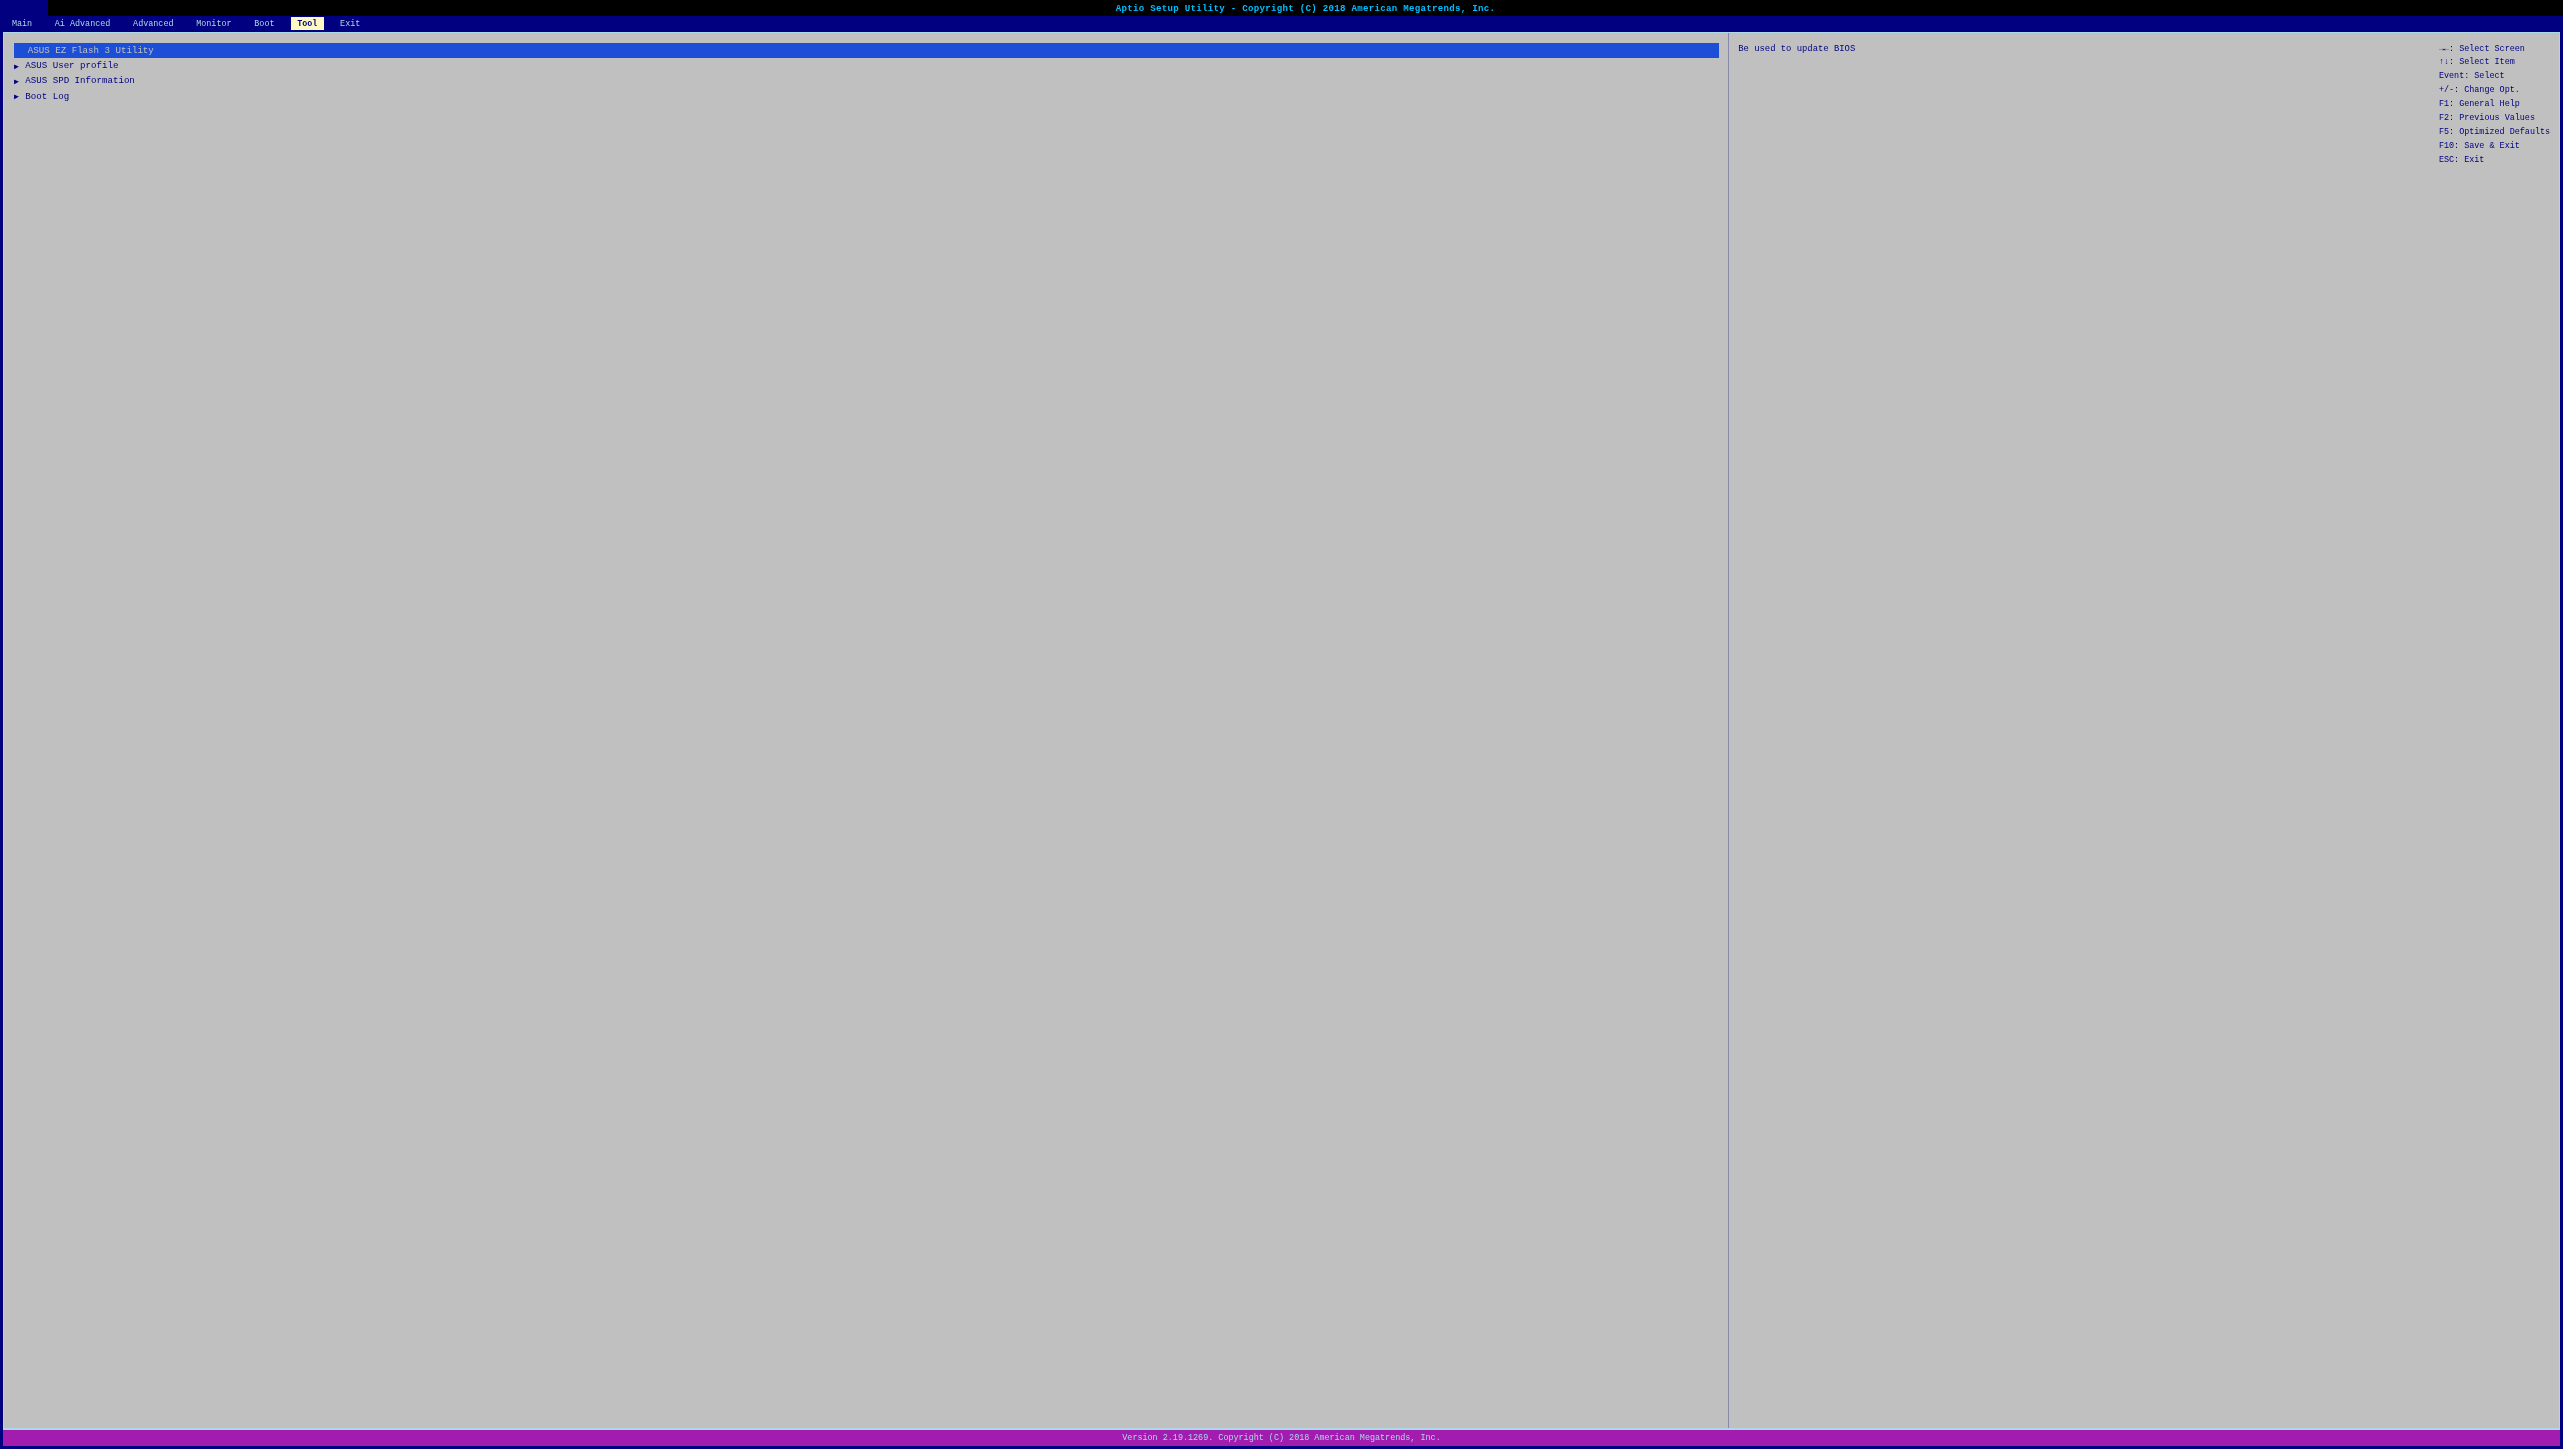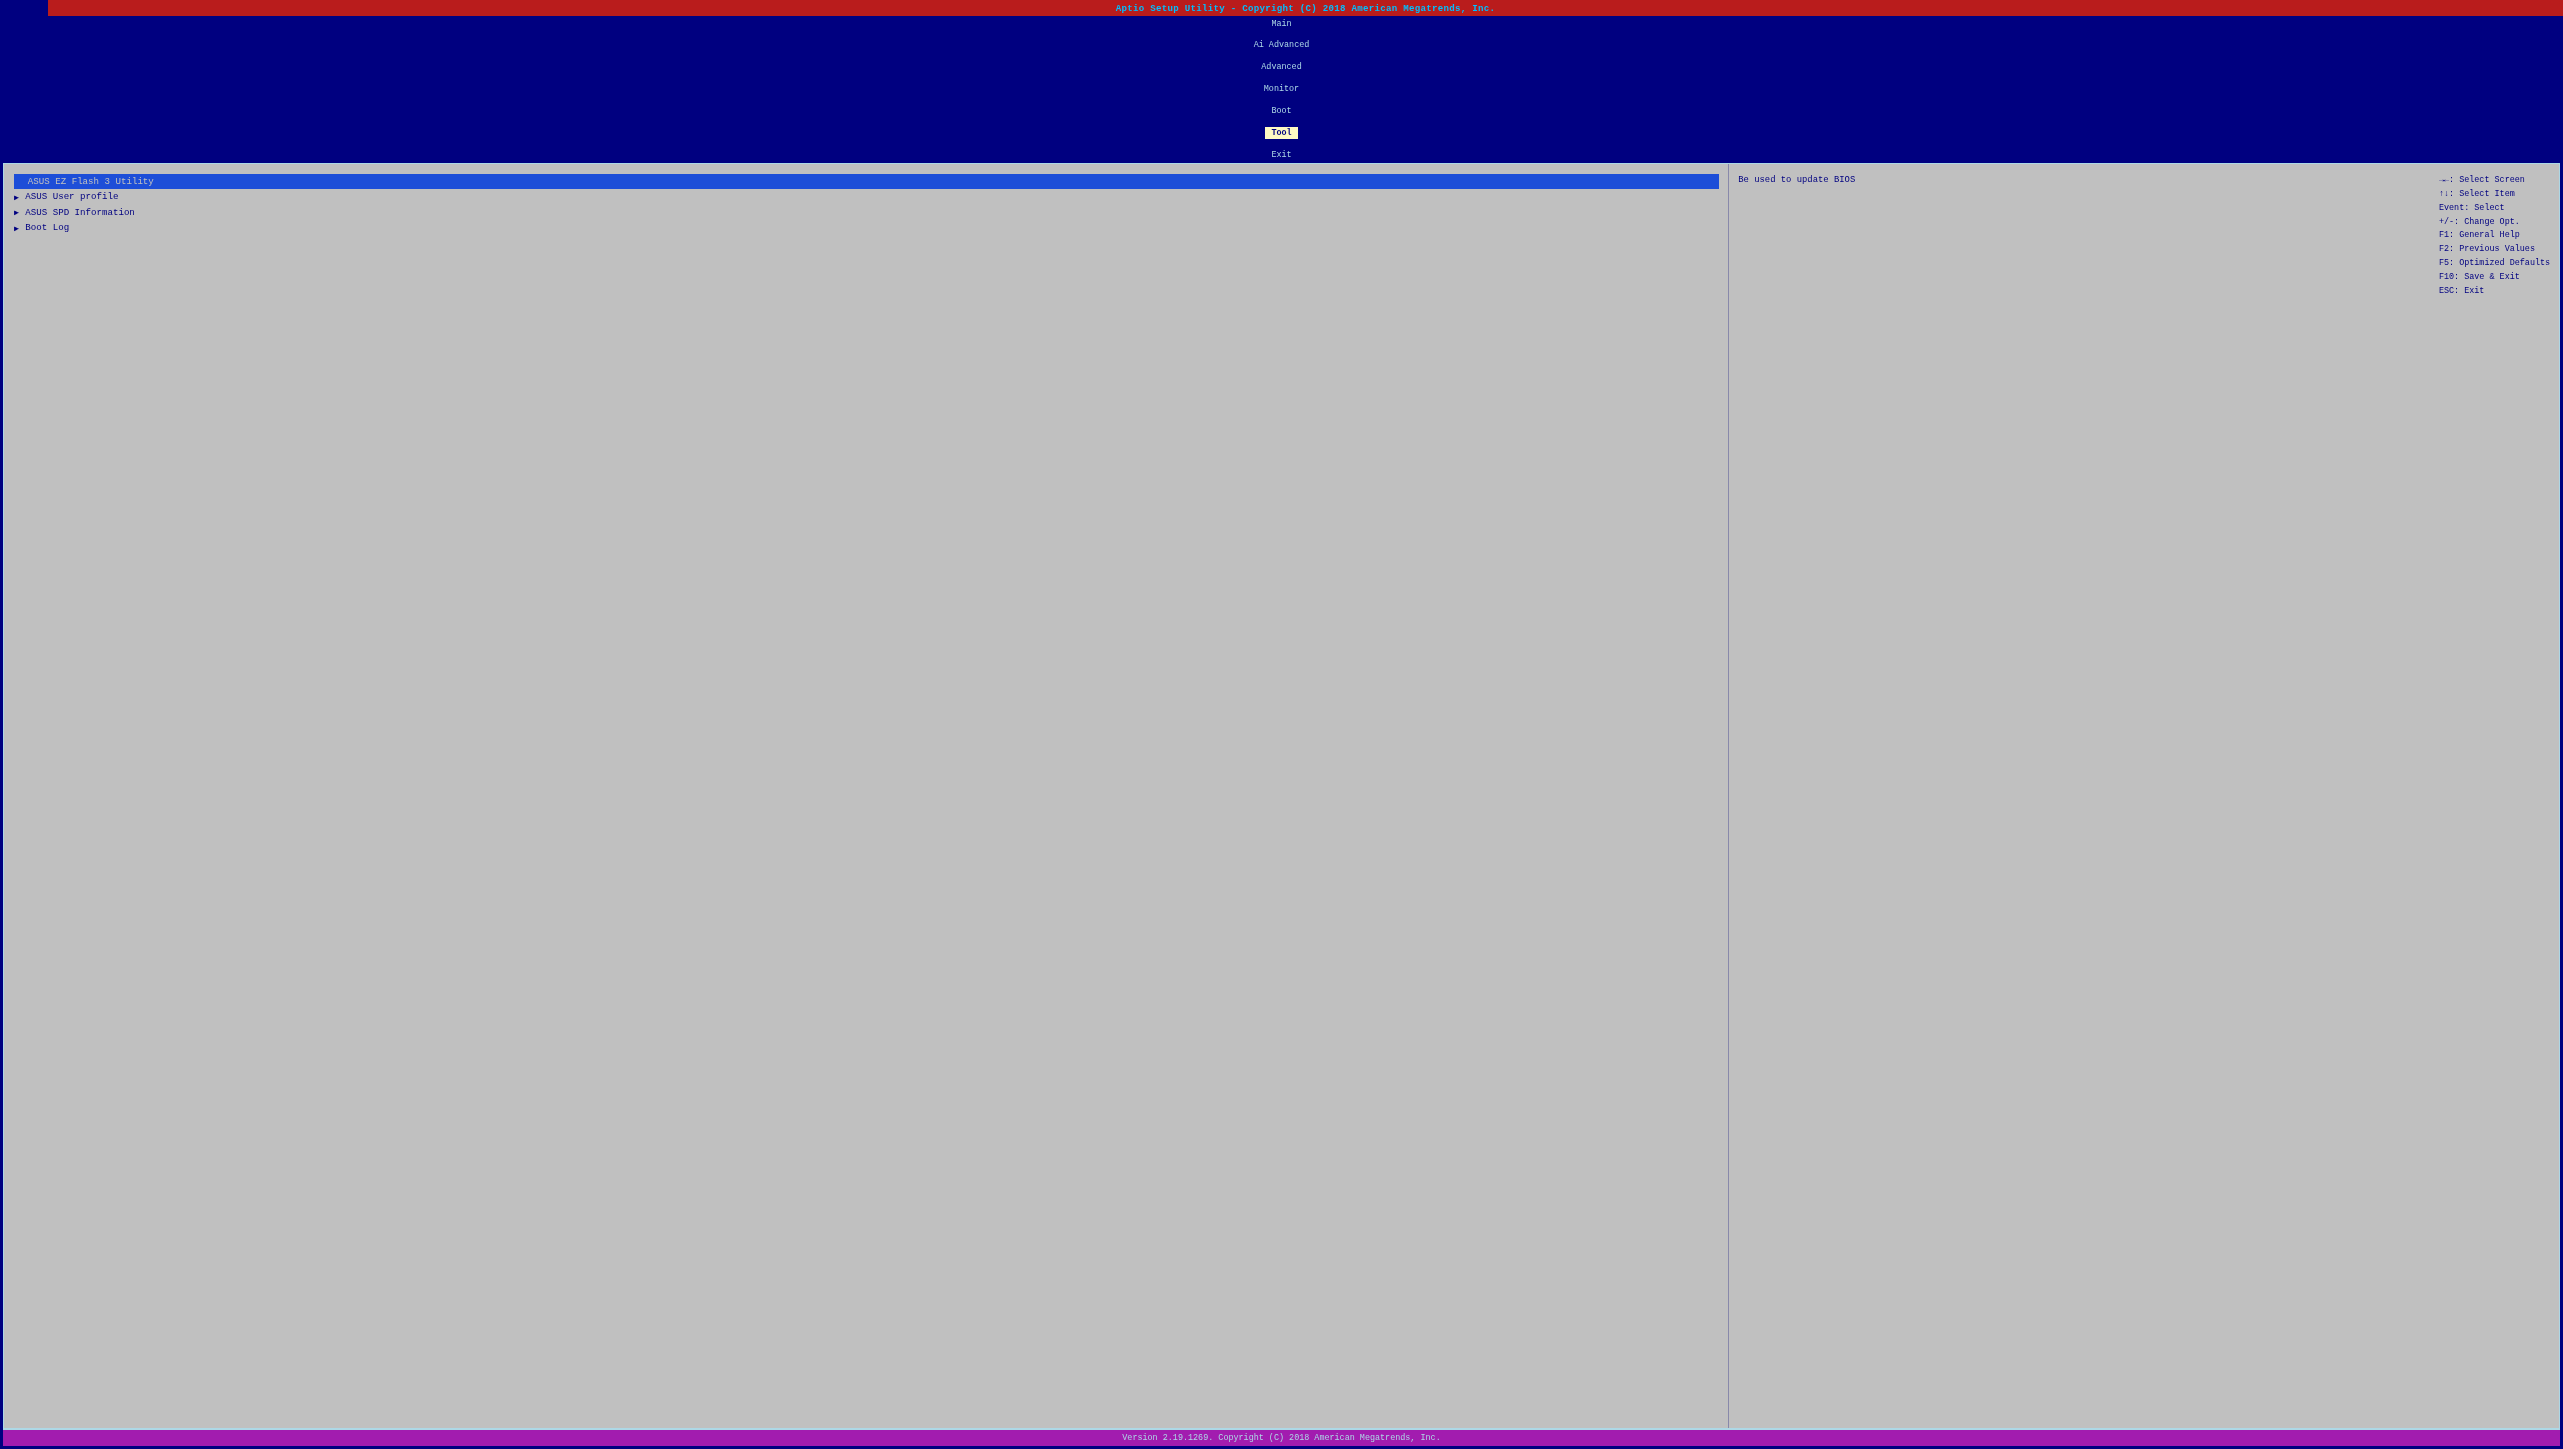--- a/index.html
+++ b/index.html
@@ -12,35 +12,35 @@
       background: #000080;
       font-family: 'Courier New', Courier, monospace;
       width: 100vw;
       height: 100vh;
       display: flex;
       flex-direction: column;
       overflow: hidden;
     }
 
     #title-bar {
-      background: #b91c1c;
+      background: #000000;
       color: #00bfff;
       text-align: center;
       padding: 3.2px 0 2.2px 0;
       font-size: 1.05em;
       font-weight: bold;
       letter-spacing: 0.03em;
       flex-shrink: 0;
       margin-left: 48px;
     }
 
     #menu-bar {
       background: #000080;
       display: flex;
-      flex-direction: column;
+      flex-direction: row;
       align-items: center;
       padding: 1.1px 5.4px 2.2px 5.4px;
       gap: 9.7px;
       flex-shrink: 0;
     }
 
     .menu-item {
       color: #add8e6;
       font-size: 0.97em;
       padding: 1.1px 6.5px;

